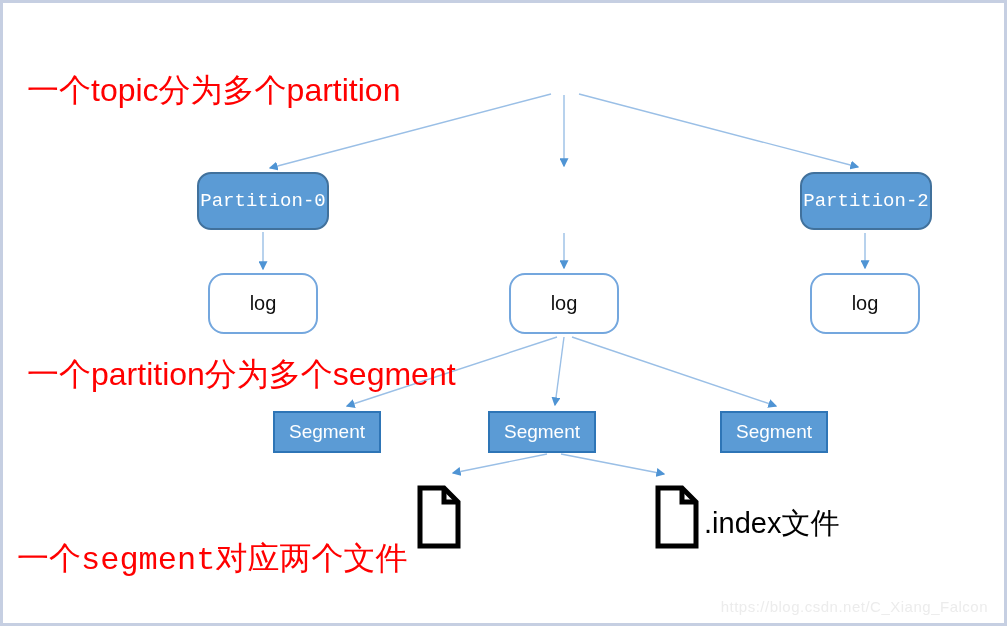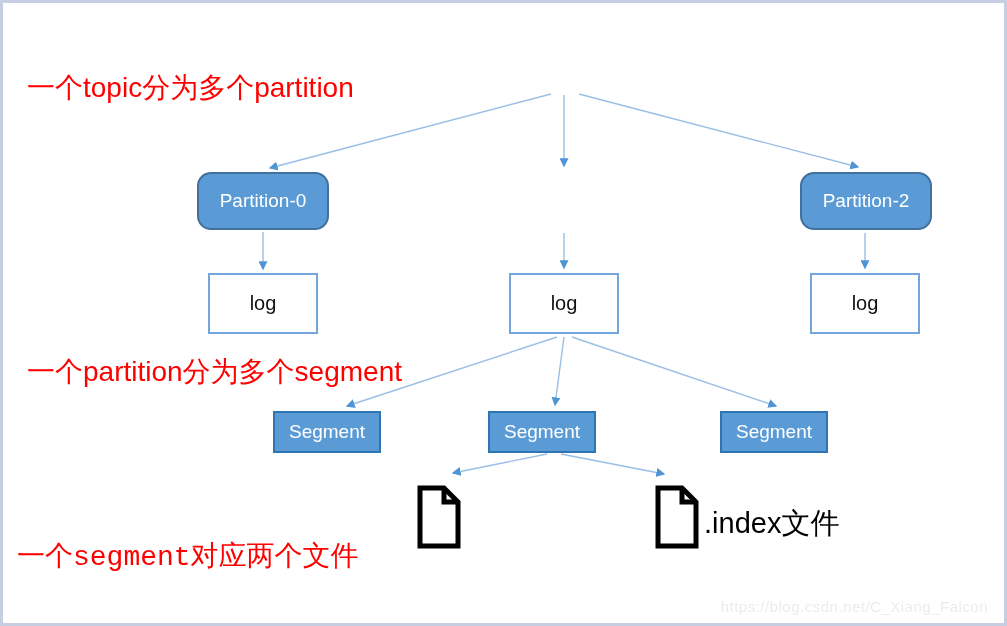--- a/index.html
+++ b/index.html
@@ -19,37 +19,37 @@
     box-sizing:border-box;
   }
   .topic{
     left:508px;top:12px;width:108px;height:78px;
     background:#5b9bd5;border:2px solid #41719c;border-radius:50%;
     color:#fff;font-size:19px;
   }
   .partition{
     width:132px;height:58px;top:169px;
     background:#5b9bd5;border:2px solid #41719c;border-radius:14px;
-    color:#fff;font-size:19px;
+    color:#fff;font-size:19px;font-family:Liberation Mono, monospace;
   }
   .p0{left:194px;} .p1{left:495px;} .p2{left:797px;}
   .logbox{
     width:110px;height:61px;top:270px;
-    background:#fff;border:2px solid #74a7de;border-radius:0;
+    background:#fff;border:2px solid #74a7de;border-radius:16px;
     color:#111;font-size:20px;
   }
   .l0{left:205px;} .l1{left:506px;} .l2{left:807px;}
   .segment{
     width:108px;height:42px;top:408px;
     background:#5b9bd5;border:2px solid #2e75b6;
     color:#fff;font-size:19px;
   }
   .s0{left:270px;} .s1{left:485px;} .s2{left:717px;}
   .annotation{
-    position:absolute;color:#ff0000;font-size:28px;white-space:nowrap;
+    position:absolute;color:#ff0000;font-size:32px;white-space:nowrap;
   }
   .a0{left:24px;top:66px;}
   .a1{left:24px;top:350px;}
   .a2{left:14px;top:534px;font-family:Liberation Mono, monospace;}
   .filelabel{
     position:absolute;color:#000;font-size:29px;white-space:nowrap;
   }
   .fl0{left:296px;top:499px;}
   .fl1{left:701px;top:501px;}
   .fileicon{position:absolute;width:52px;height:66px;}

